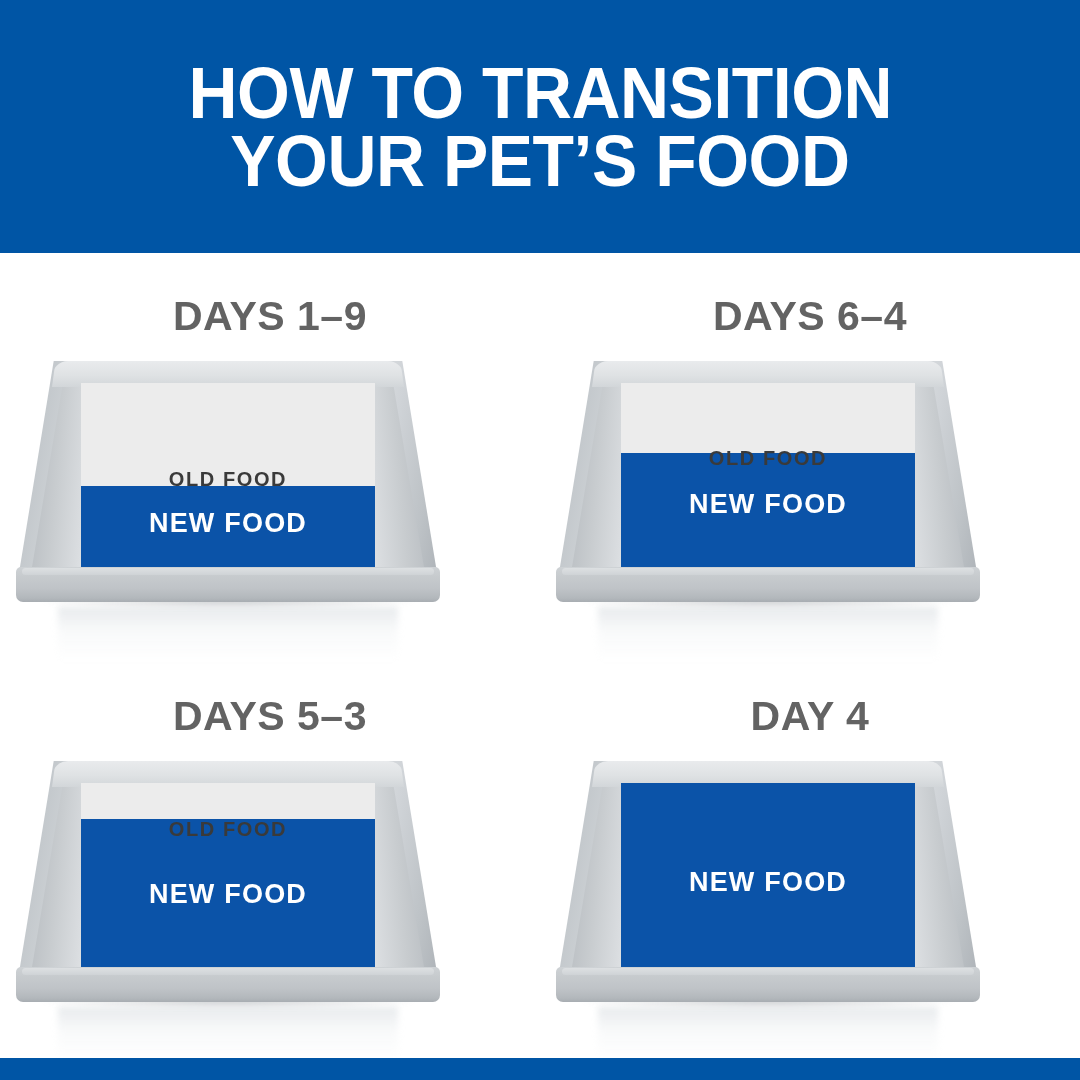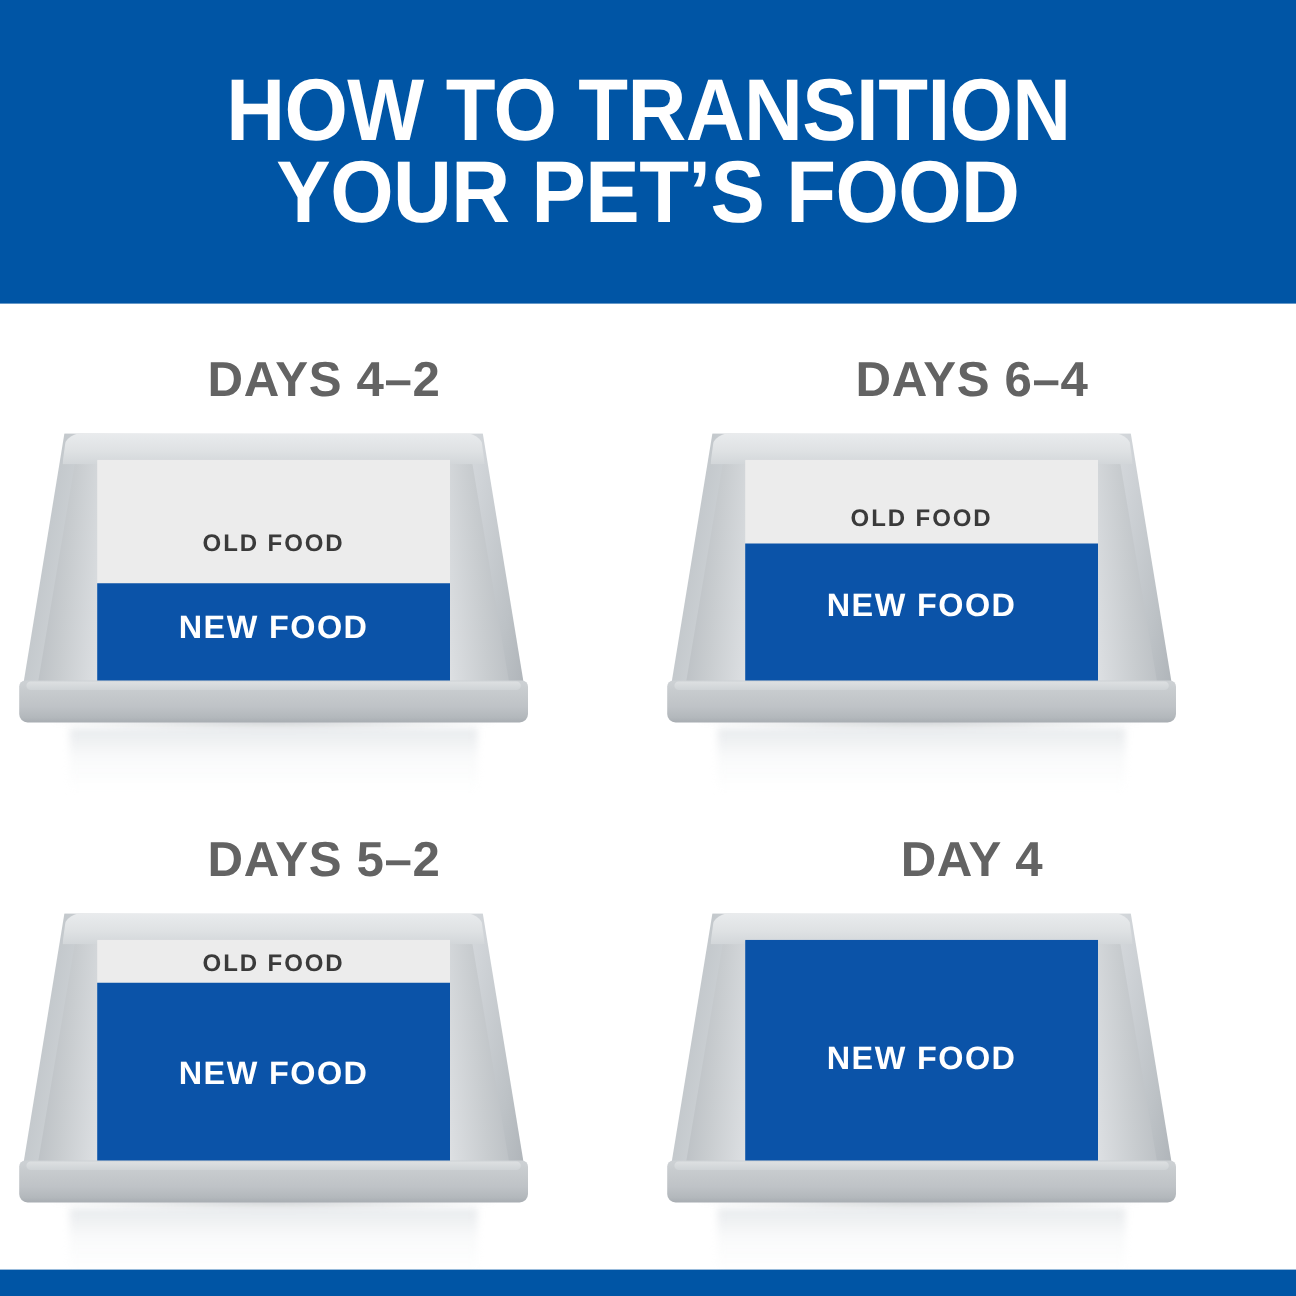--- a/index.html
+++ b/index.html
@@ -102,21 +102,21 @@
   .newfill {
     position:absolute; left:-12px; width:318px;
     background:#0b53a8;
     border-radius:0 0 150px 150px / 0 0 64px 64px;
   }
 
   
   .lbl-old {
     position:absolute; width:100%; text-align:center;
     color:#3a3a3a; font-weight:bold; font-size:20px;
-    letter-spacing:1.6px; white-space:nowrap;
+    letter-spacing:1.6px; white-space:nowrap;margin-top:26px;
   }
   .lbl-new {
     position:absolute; width:100%; text-align:center;
     color:#ffffff; font-weight:bold; font-size:27px;
     letter-spacing:1.2px; white-space:nowrap;
   }
 
   
   .foot {
     position:absolute; left:-2px; top:206px; width:424px; height:35px;
@@ -155,21 +155,21 @@
 <body>
 
 <div id="header-band">
   <div class="hdr-line">HOW TO TRANSITION</div>
   <div class="hdr-line">YOUR PET’S FOOD</div>
 </div>
 
 <div id="bowl-grid">
 
   <div class="cell c0">
-    <div class="stage-label">DAYS 4–2</div>
+    <div class="stage-label">DAYS 1–9</div>
     <div class="bowl">
       <div class="drop-shadow"></div>
       <div class="reflection"></div>
       <div class="shell"></div>
       <div class="wedge-l"></div>
       <div class="wedge-r"></div>
       <div class="rim"></div>
       <div class="window">
         <div class="newfill" style="top:103px;height:124px;"></div>
         <div class="lbl-old" style="top:59px;">OLD FOOD</div>
@@ -191,21 +191,21 @@
       <div class="window">
         <div class="newfill" style="top:70px;height:157px;"></div>
         <div class="lbl-old" style="top:38px;">OLD FOOD</div>
         <div class="lbl-new" style="top:106px;">NEW FOOD</div>
       </div>
       <div class="foot"></div>
     </div>
   </div>
 
   <div class="cell c2">
-    <div class="stage-label">DAYS 5–2</div>
+    <div class="stage-label">DAYS 5–3</div>
     <div class="bowl">
       <div class="drop-shadow"></div>
       <div class="reflection"></div>
       <div class="shell"></div>
       <div class="wedge-l"></div>
       <div class="wedge-r"></div>
       <div class="rim"></div>
       <div class="window">
         <div class="newfill" style="top:36px;height:191px;"></div>
         <div class="lbl-old" style="top:9px;">OLD FOOD</div>

